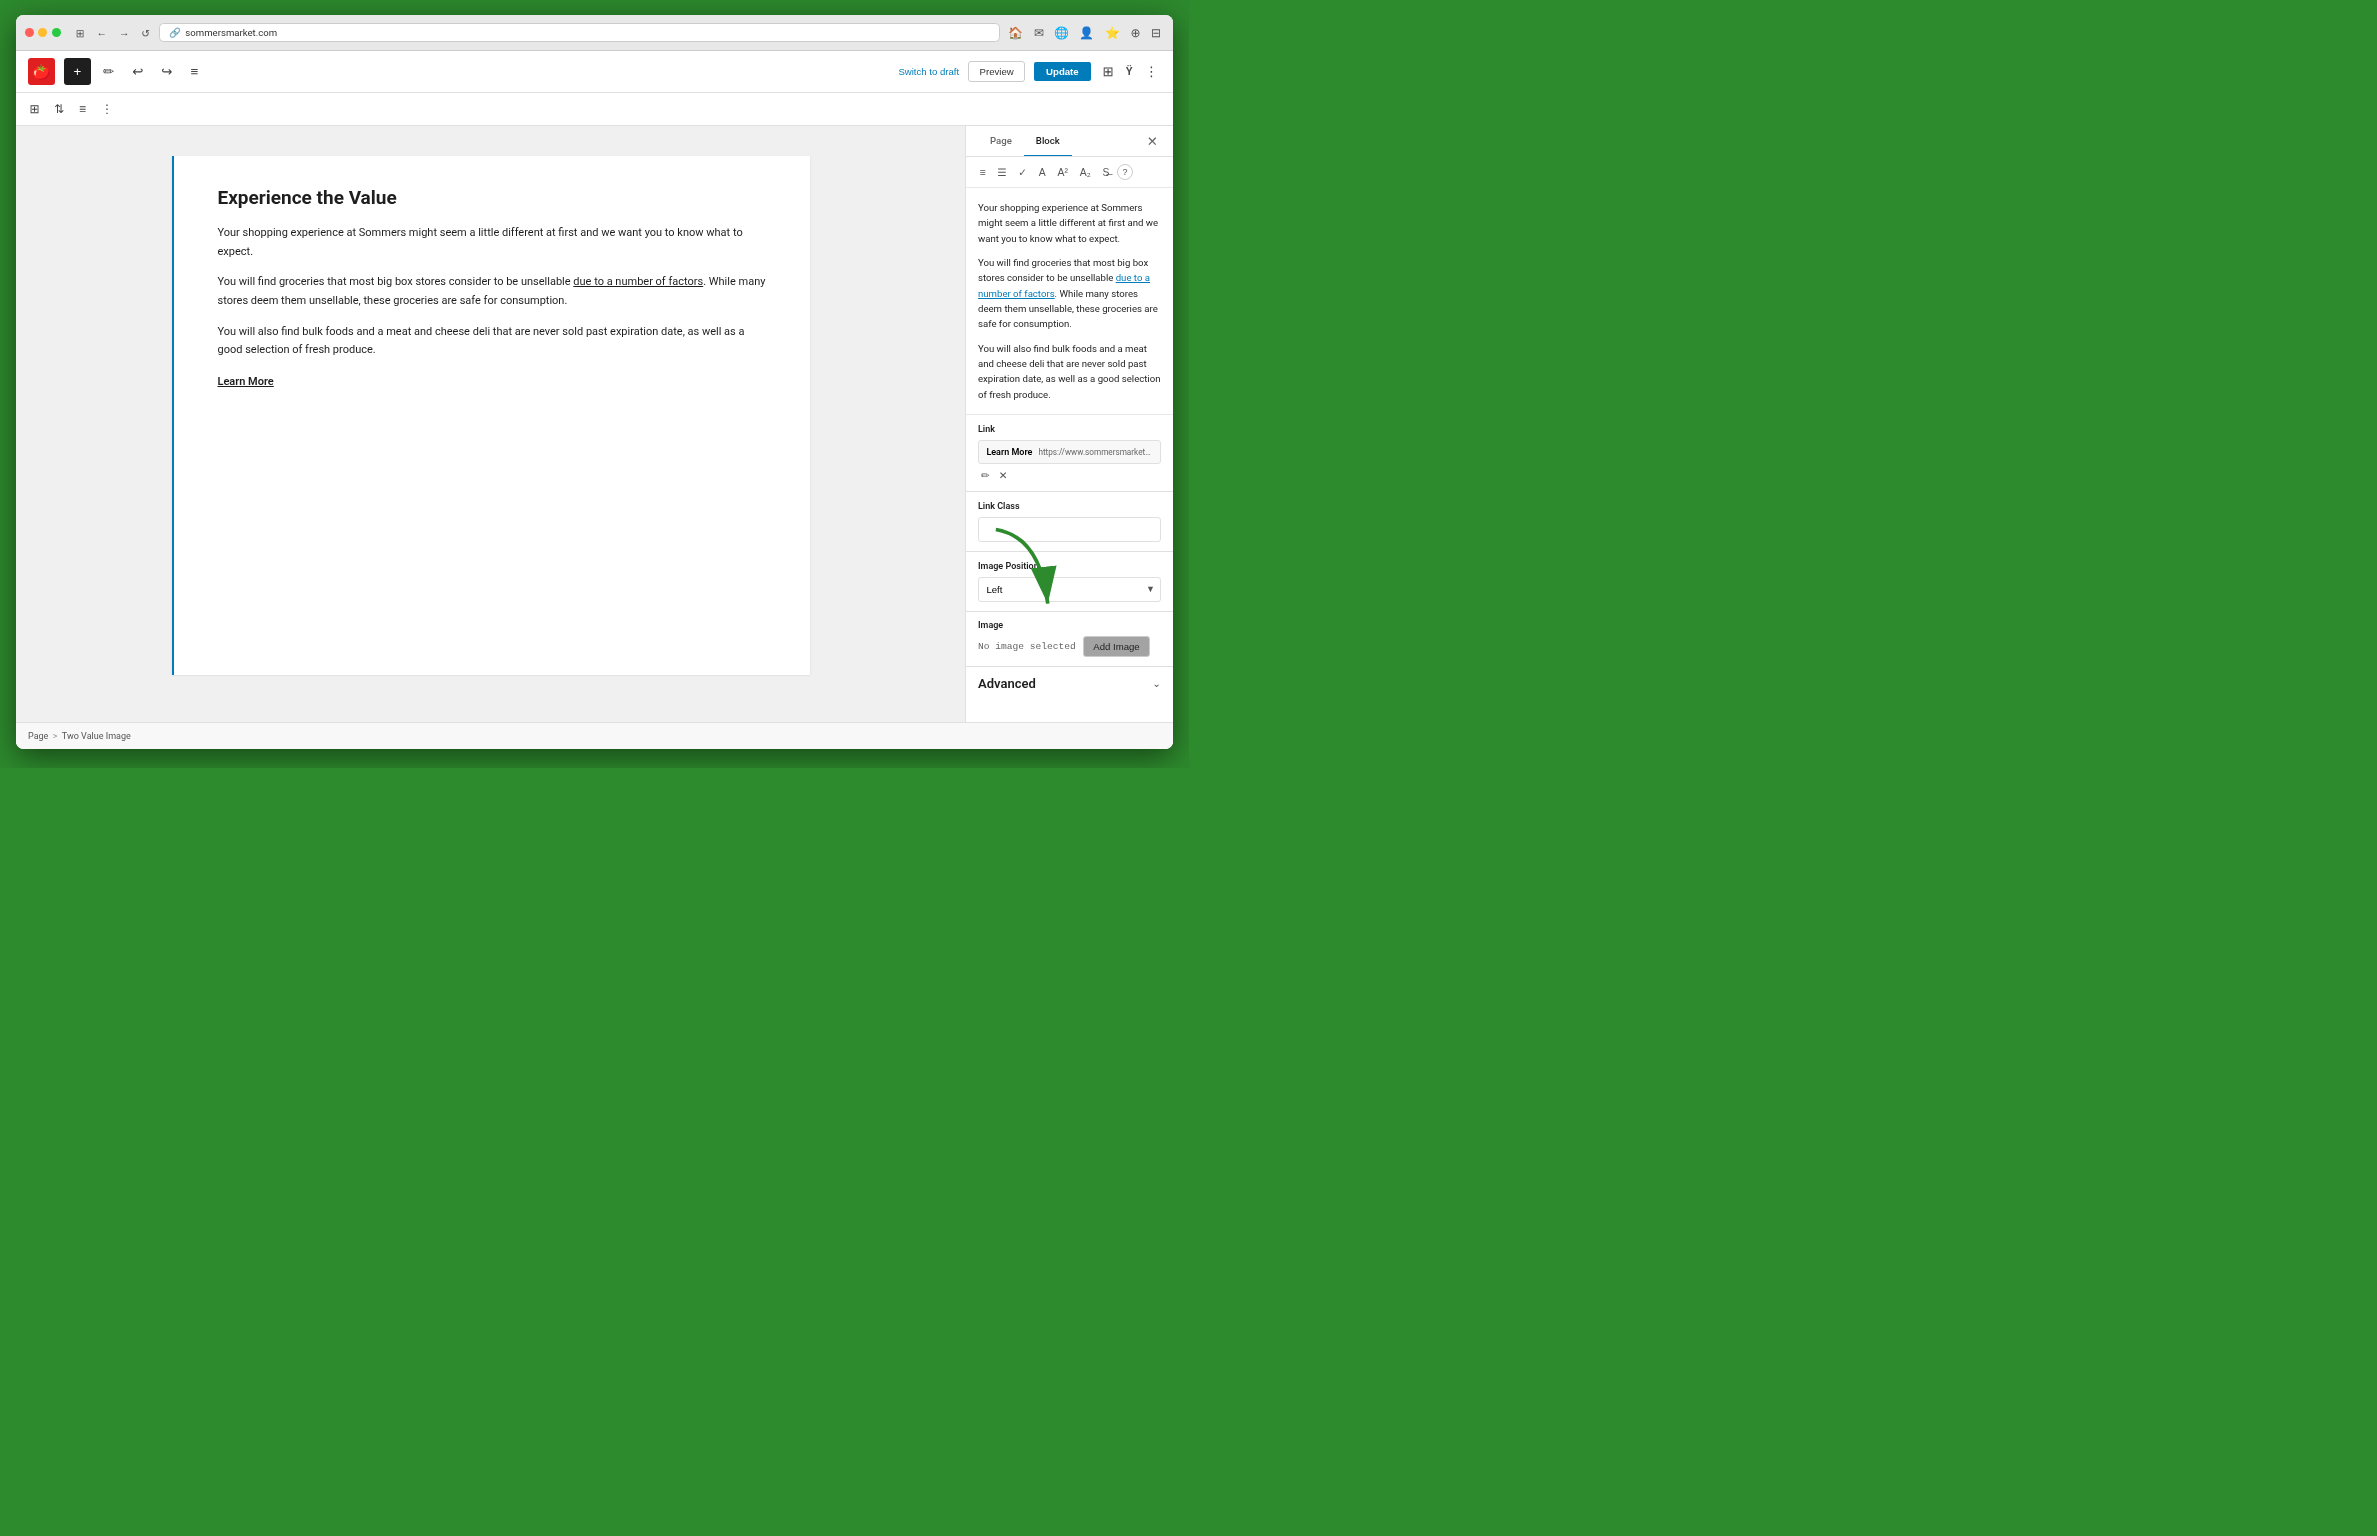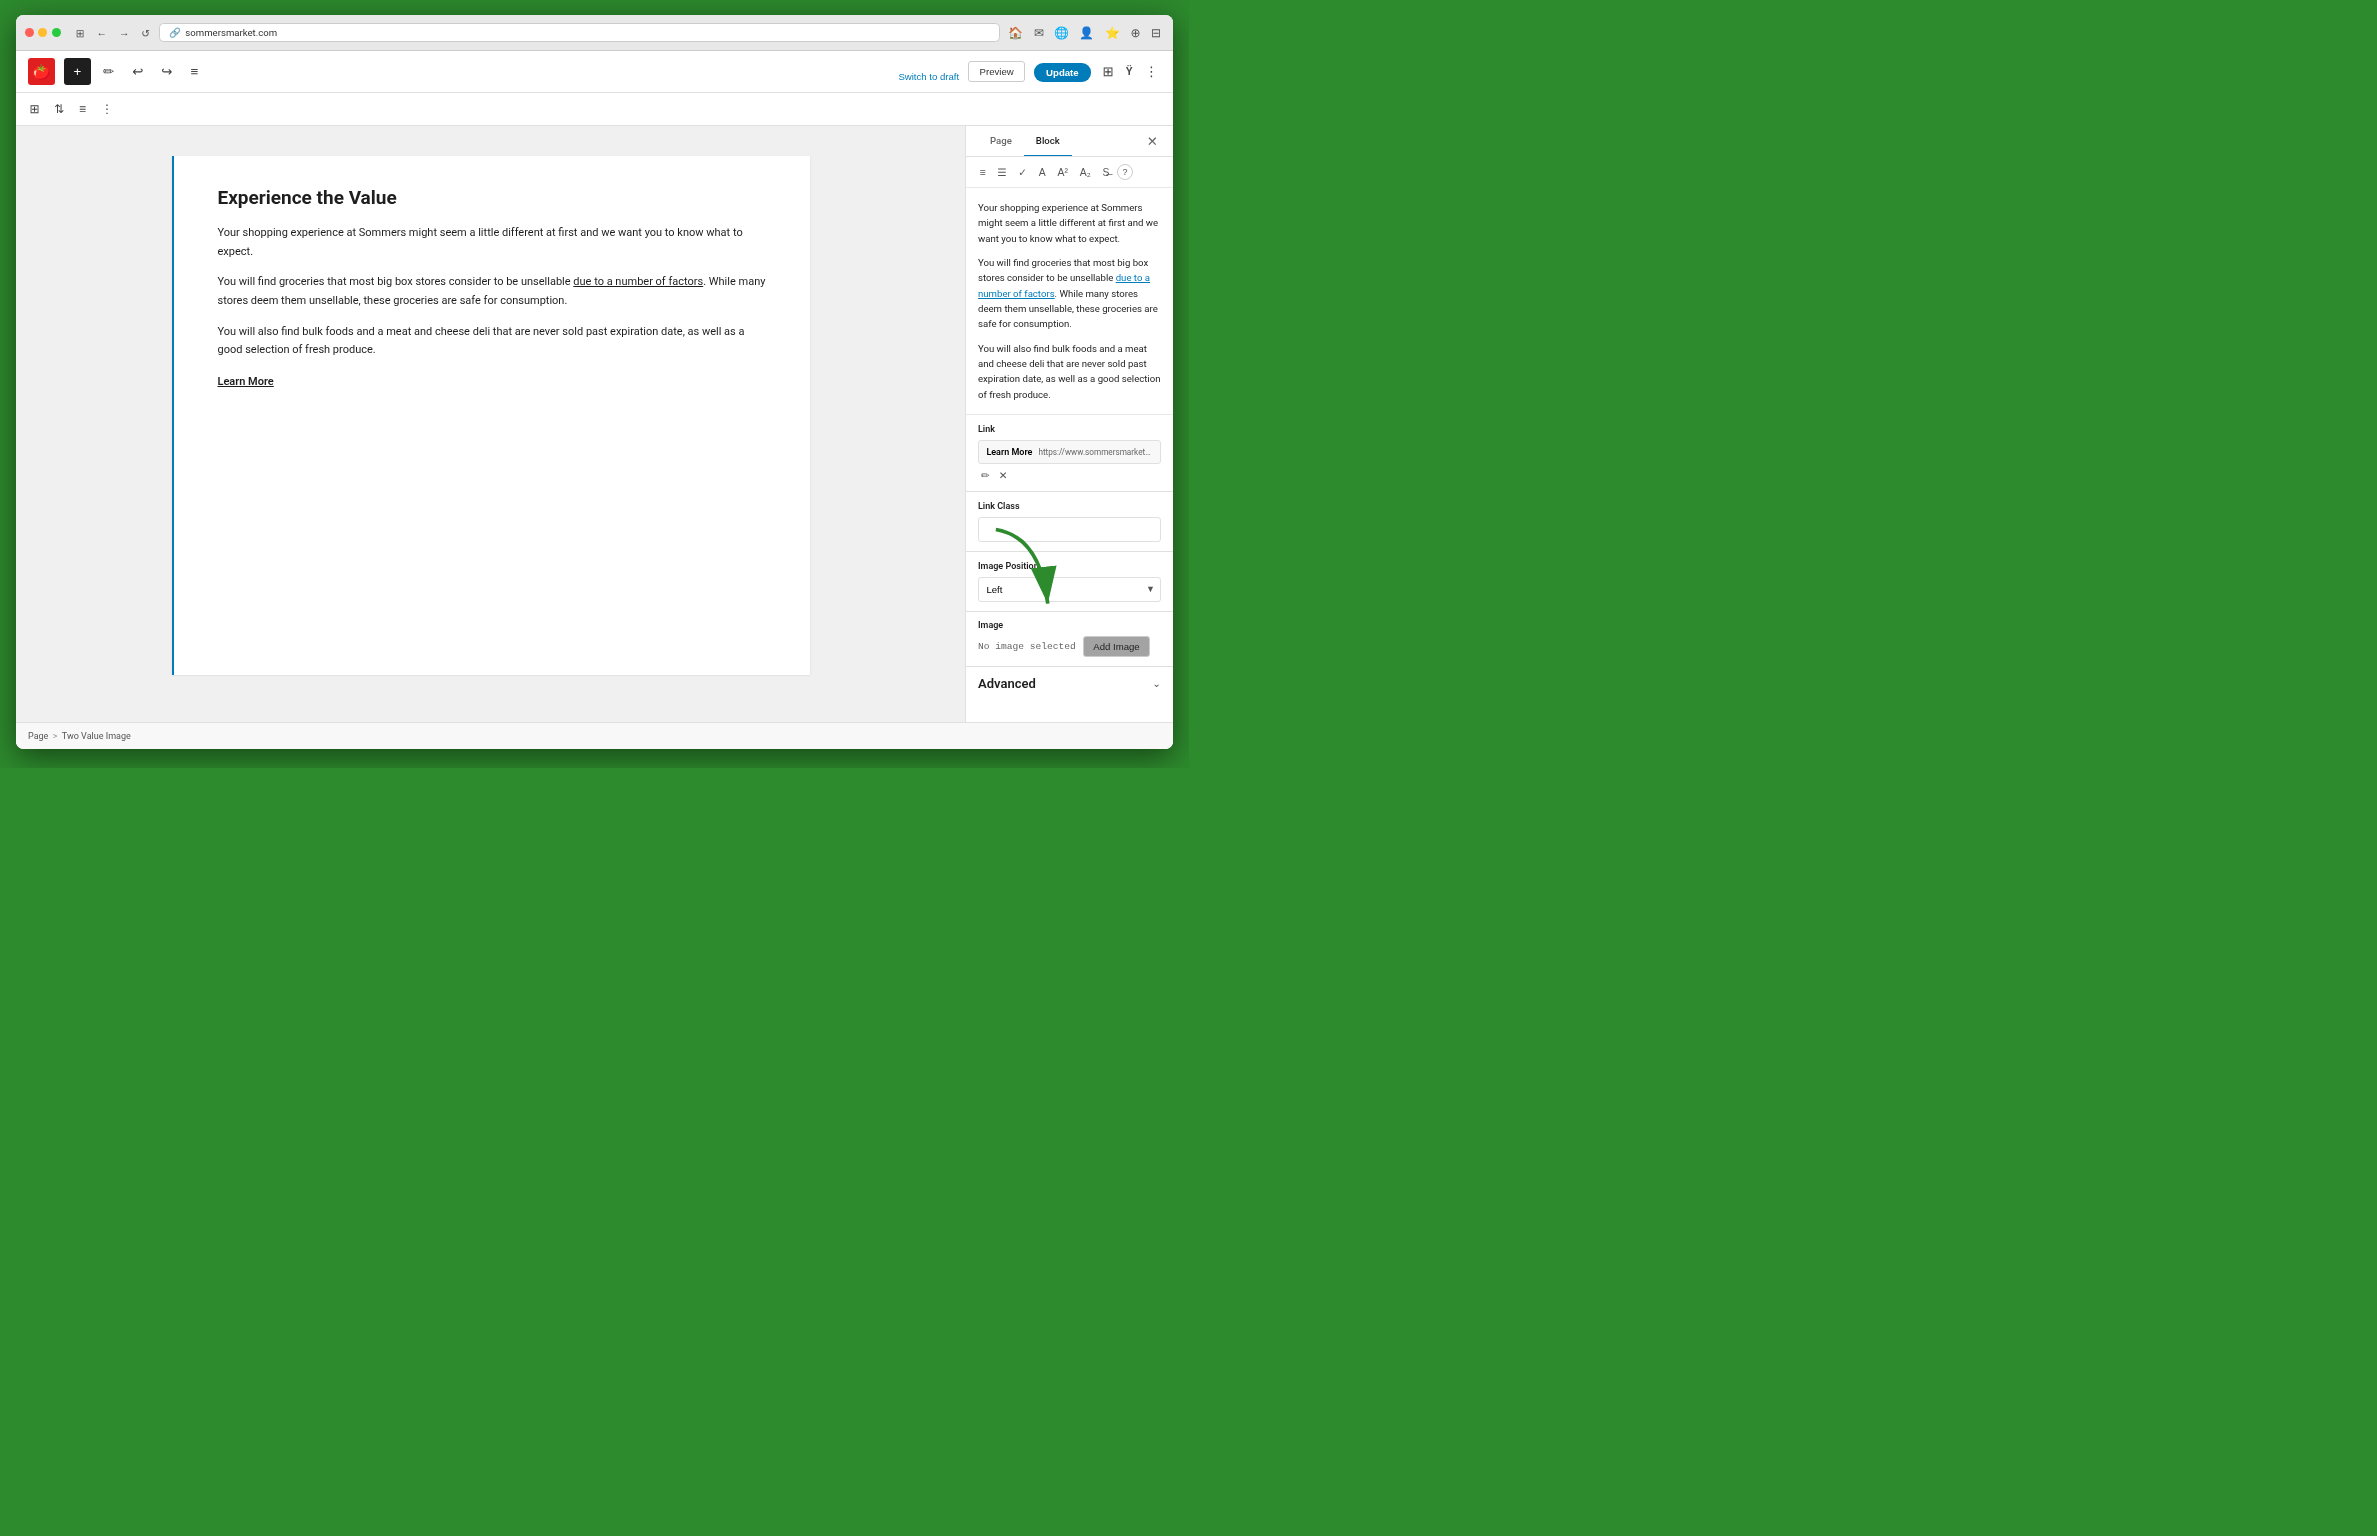--- a/index.html
+++ b/index.html
@@ -137,21 +137,21 @@
       font-size: 13.3px;
       width: 27px;
       height: 27px;
       display: flex;
       align-items: center;
       justify-content: center;
     }
     .wp-topbar-right {
       margin-left: auto;
       display: flex;
-      align-items: flex-end;
+      align-items: center;
       gap: 9px;
     }
     .switch-draft-btn {
       background: none;
       border: none;
       cursor: pointer;
       color: #007cba;
       font-size: 9.6px;
       font-weight: 500;
     }
@@ -162,21 +162,21 @@
       cursor: pointer;
       color: #333;
       font-size: 9.6px;
       font-weight: 500;
       padding: 4.4px 10.4px;
     }
     .update-btn {
       background: #007cba;
       color: white;
       border: none;
-      border-radius: 9px;
+      border-radius: 2px;
       cursor: pointer;
       font-size: 9.6px;
       font-weight: 600;
       padding: 4.4px 12px;
     }
     .wp-topbar-icons {
       display: flex;
       align-items: center;
       gap: 6px;
     }

